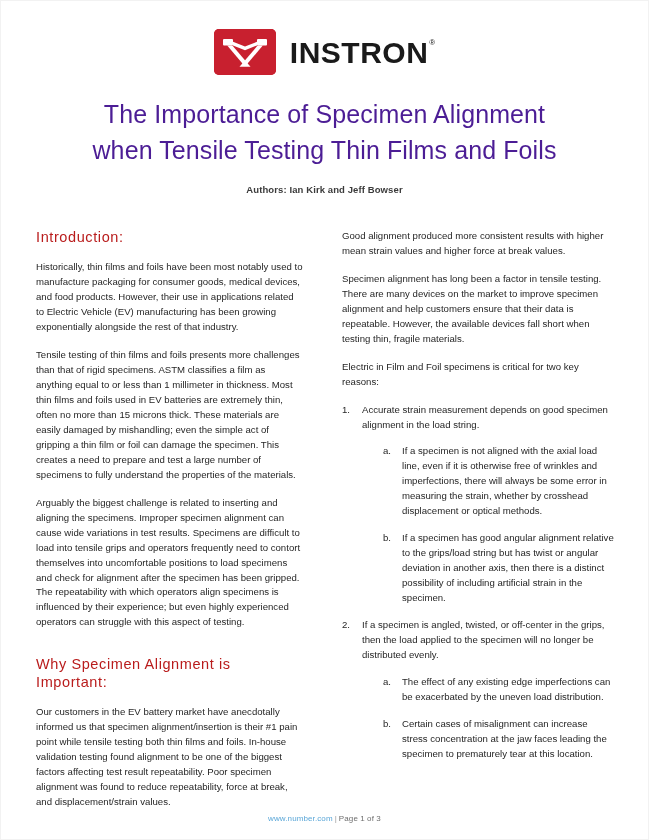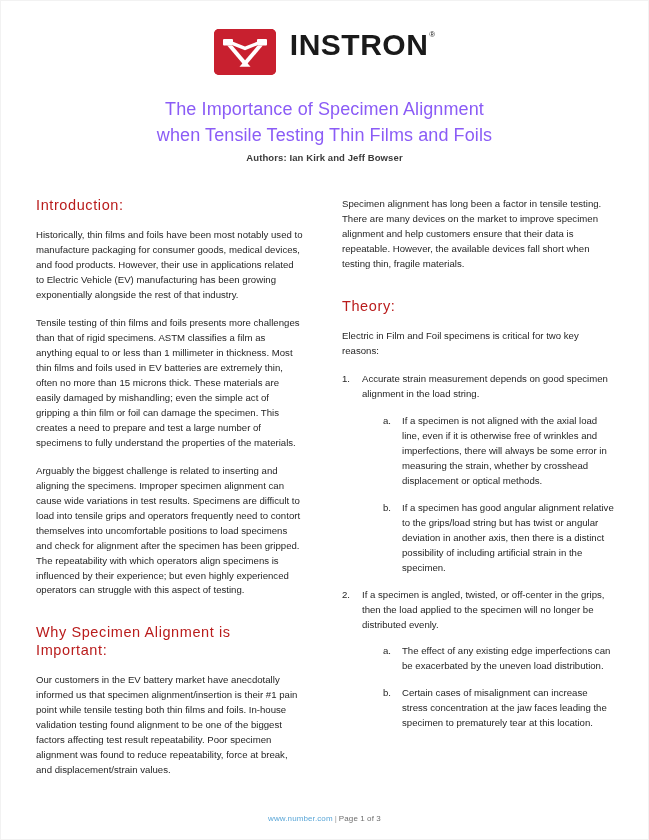--- a/index.html
+++ b/index.html
@@ -24,20 +24,21 @@
 
   
   .header {
     padding-top: 29px;
     display: flex;
     justify-content: center;
     align-items: center;
   }
   .logo-lockup {
     display: flex;
+    align-items: center;
     gap: 14px;
   }
   .logo-mark {
     width: 62px;
     height: 46px;
     background: #C8202F;
     border-radius: 5px;
     position: relative;
     flex: none;
   }
@@ -64,26 +65,26 @@
     margin-top: 1px;
   }
 
   
   .title-block {
     margin-top: 22px;
     text-align: center;
     padding: 0 60px;
   }
   .doc-title {
-    color: #8b5cf6;
-    font-size: 18px;
+    color: #4c1d95;
+    font-size: 25px;
     font-weight: normal;
     line-height: 1.42;
     letter-spacing: 0.1px;
-    margin: 4px;
+    margin: 16px;
   }
   .authors {
     text-align: center;
     font-size: 9.5px;
     color: #3b3b3b;
     font-weight: bold;
     letter-spacing: 0.1px;
   }
 
   
@@ -217,23 +218,23 @@
       <h2 class="section-heading">Introduction:</h2>
       <p class="body">Historically, thin films and foils have been most notably used to manufacture packaging for consumer goods, medical devices, and food products. However, their use in applications related to Electric Vehicle (EV) manufacturing has been growing exponentially alongside the rest of that industry.</p>
       <p class="body">Tensile testing of thin films and foils presents more challenges than that of rigid specimens. ASTM classifies a film as anything equal to or less than 1 millimeter in thickness. Most thin films and foils used in EV batteries are extremely thin, often no more than 15 microns thick. These materials are easily damaged by mishandling; even the simple act of gripping a thin film or foil can damage the specimen. This creates a need to prepare and test a large number of specimens to fully understand the properties of the materials.</p>
       <p class="body">Arguably the biggest challenge is related to inserting and aligning the specimens. Improper specimen alignment can cause wide variations in test results. Specimens are difficult to load into tensile grips and operators frequently need to contort themselves into uncomfortable positions to load specimens and check for alignment after the specimen has been gripped. The repeatability with which operators align specimens is influenced by their experience; but even highly experienced operators can struggle with this aspect of testing.</p>
 
       <h2 class="section-heading spaced-top">Why Specimen Alignment is Important:</h2>
       <p class="body">Our customers in the EV battery market have anecdotally informed us that specimen alignment/insertion is their #1 pain point while tensile testing both thin films and foils. In-house validation testing found alignment to be one of the biggest factors affecting test result repeatability. Poor specimen alignment was found to reduce repeatability, force at break, and displacement/strain values.</p>
     </div>
 
     <div class="col right">
+      <p class="body">Good alignment produced more consistent results with higher mean strain values and higher force at break values.</p>
       <p class="body">Specimen alignment has long been a factor in tensile testing. There are many devices on the market to improve specimen alignment and help customers ensure that their data is repeatable. However, the available devices fall short when testing thin, fragile materials.</p>
 
-      <h2 class="section-heading spaced-top">Theory:</h2>
       <p class="body">Electric in Film and Foil specimens is critical for two key reasons:</p>
 
       <ol class="numbered">
         <li>
           <span class="marker">1.</span>
           <div class="li-body">
             <span>Accurate strain measurement depends on good specimen alignment in the load string.</span>
             <ol class="lettered">
               <li>
                 <span class="marker">a.</span>

